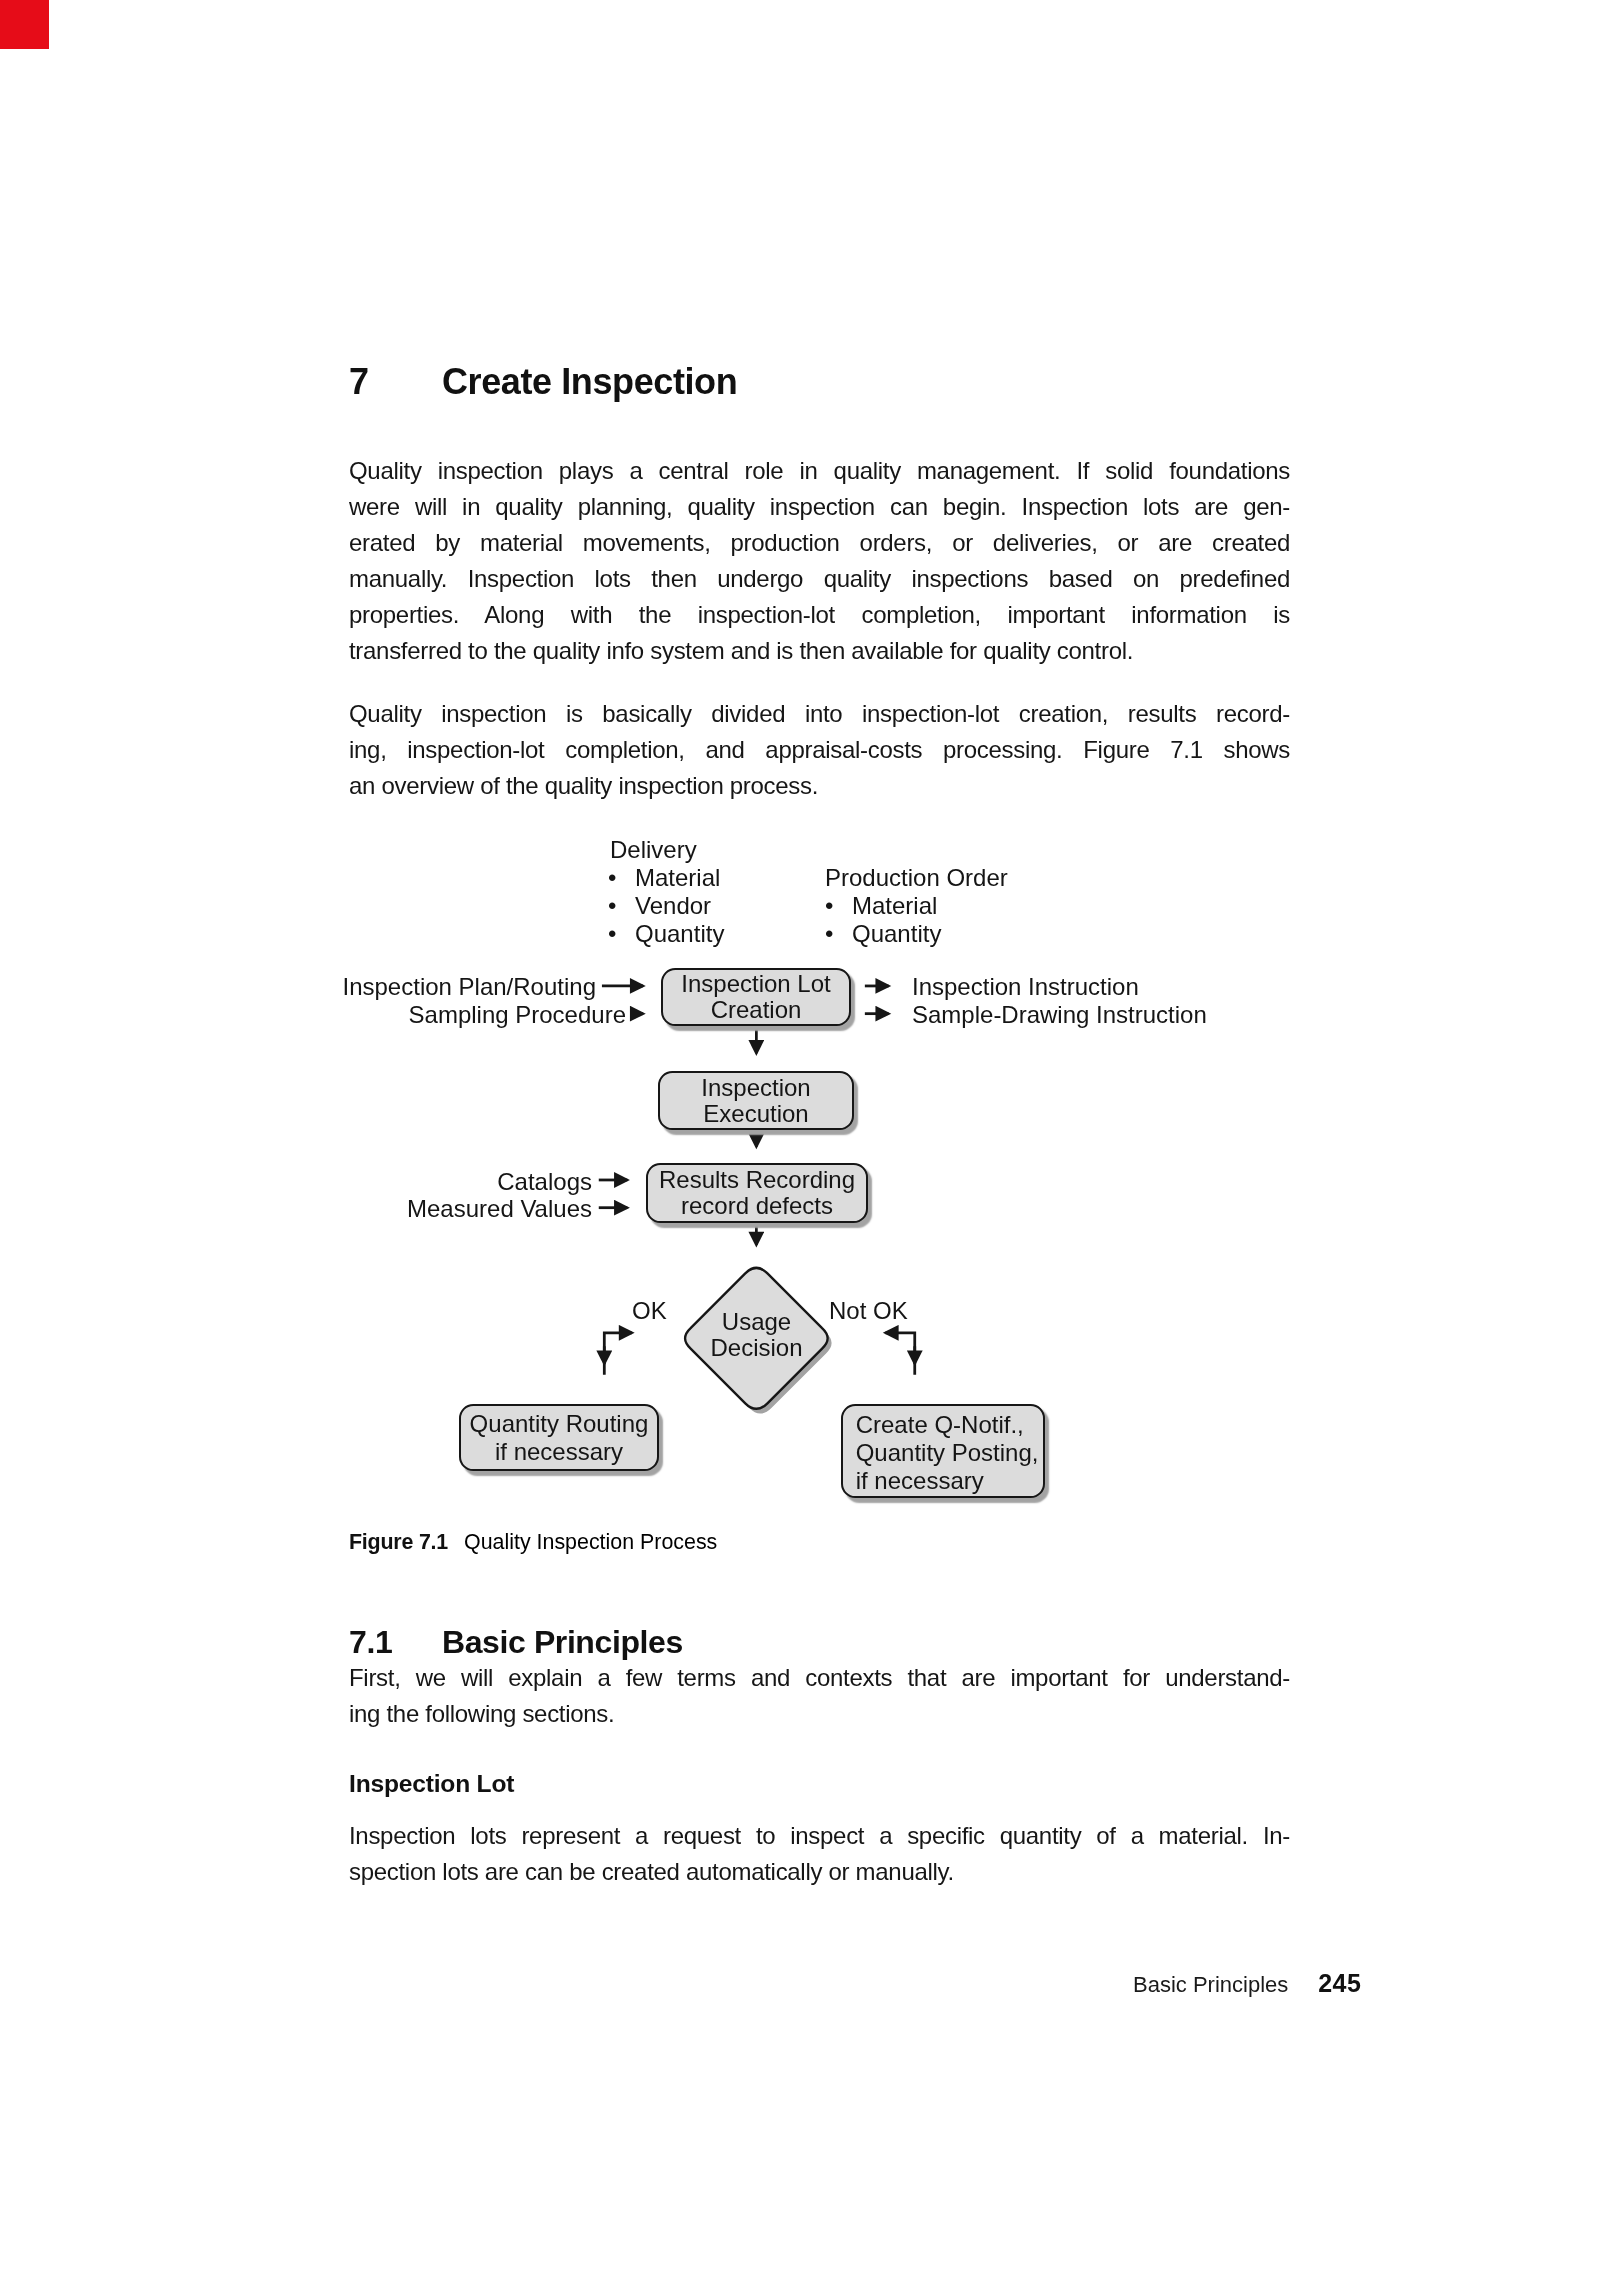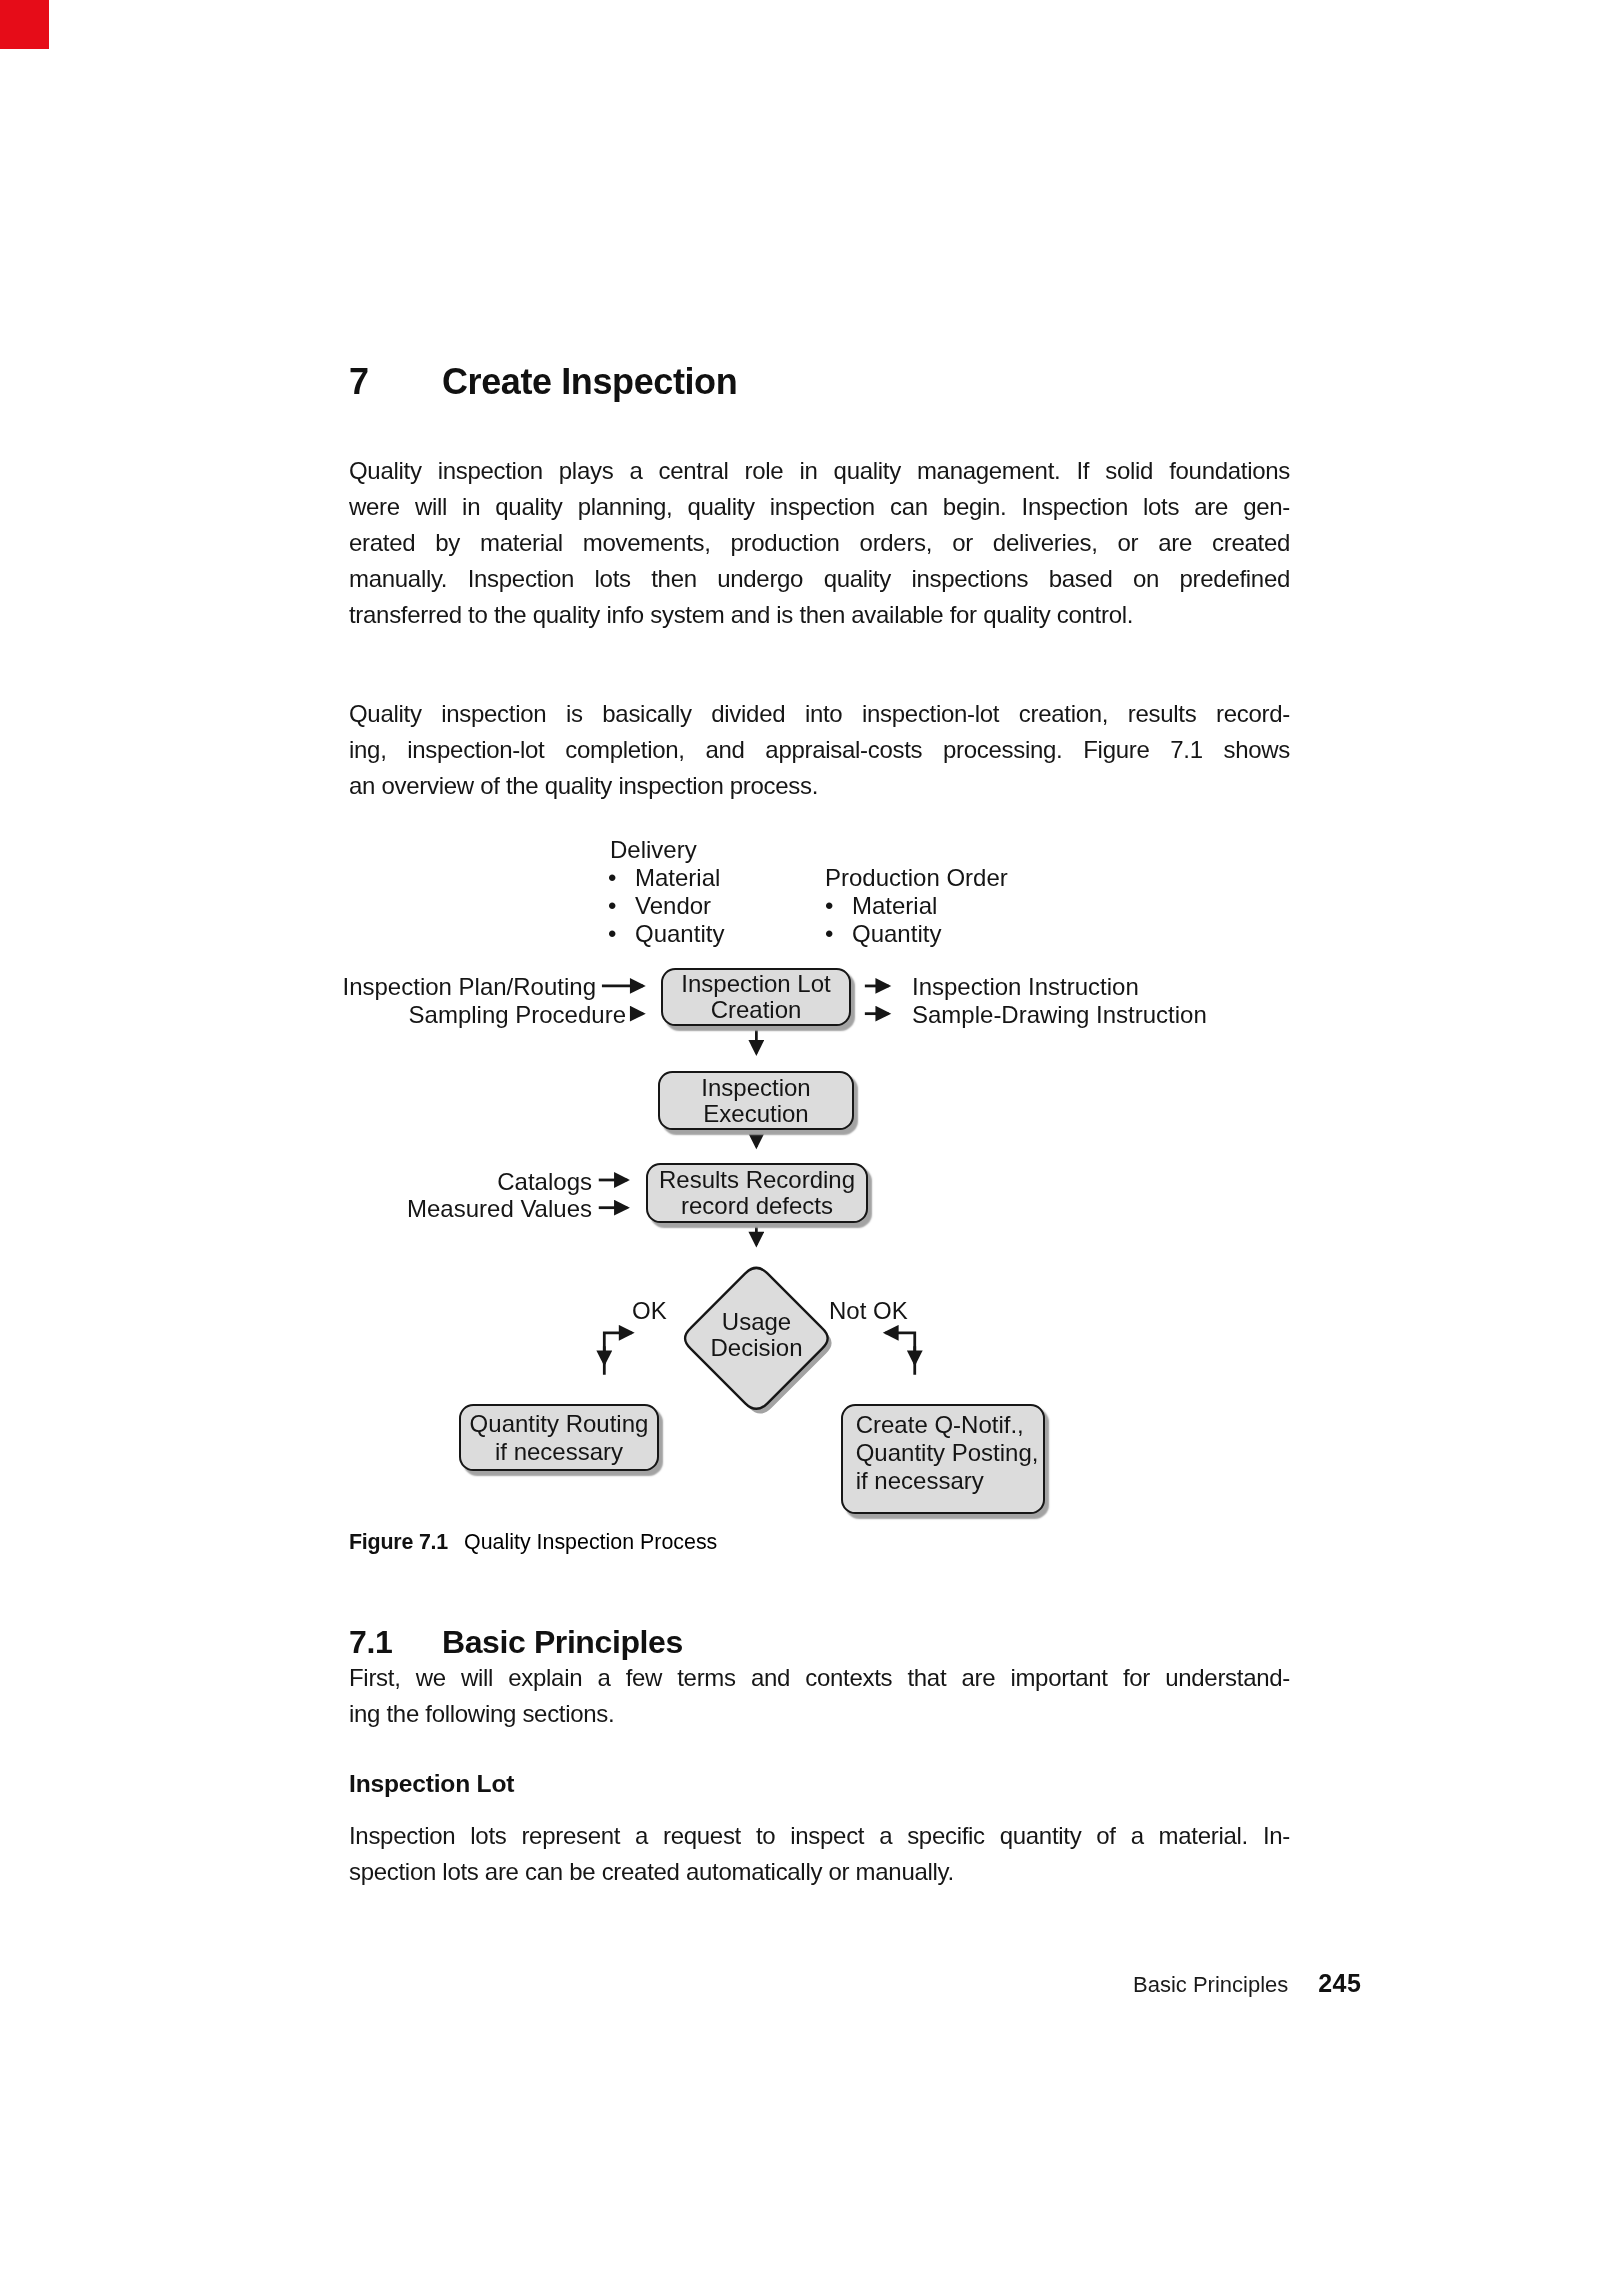--- a/index.html
+++ b/index.html
@@ -62,20 +62,21 @@
 
   <div class="h1">
     <span class="num">7</span><span>Create Inspection</span>
   </div>
 
   <div class="para" style="top:453px">
     <div class="ln">Quality inspection plays a central role in quality management. If solid foundations</div>
     <div class="ln">were will in quality planning, quality inspection can begin. Inspection lots are gen-</div>
     <div class="ln">erated by material movements, production orders, or deliveries, or are created</div>
     <div class="ln">manually. Inspection lots then undergo quality inspections based on predefined</div>
+    <div class="ln">properties. Along with the inspection-lot completion, important information is</div>
     <div class="ln last">transferred to the quality info system and is then available for quality control.</div>
   </div>
 
   <div class="para" style="top:696px">
     <div class="ln">Quality inspection is basically divided into inspection-lot creation, results record-</div>
     <div class="ln">ing, inspection-lot completion, and appraisal-costs processing. Figure 7.1 shows</div>
     <div class="ln last">an overview of the quality inspection process.</div>
   </div>
 
   <svg id="flow-svg" viewBox="0 0 2048 2898" xmlns="http://www.w3.org/2000/svg">
@@ -151,21 +152,21 @@
     <div>Usage</div>
     <div>Decision</div>
   </div>
   <div class="dtext" style="left:632px;top:1297px">OK</div>
   <div class="dtext" style="left:829px;top:1297px">Not OK</div>
 
   <div class="dbox center2" style="left:459px;top:1404px;width:200px;height:67px">
     <div class="bl" style="line-height:28px">Quantity Routing</div>
     <div class="bl" style="line-height:28px">if necessary</div>
   </div>
-  <div class="dbox leftalign" style="left:841px;top:1404px;width:204px;height:110px">
+  <div class="dbox leftalign" style="left:841px;top:1404px;width:204px;height:94px">
     <div class="bl">Create Q-Notif.,</div>
     <div class="bl">Quantity Posting,</div>
     <div class="bl">if necessary</div>
   </div>
 
   <div class="caption">
     <span class="lbl">Figure 7.1</span><span class="txt">Quality Inspection Process</span>
   </div>
 
   <div class="h2">

